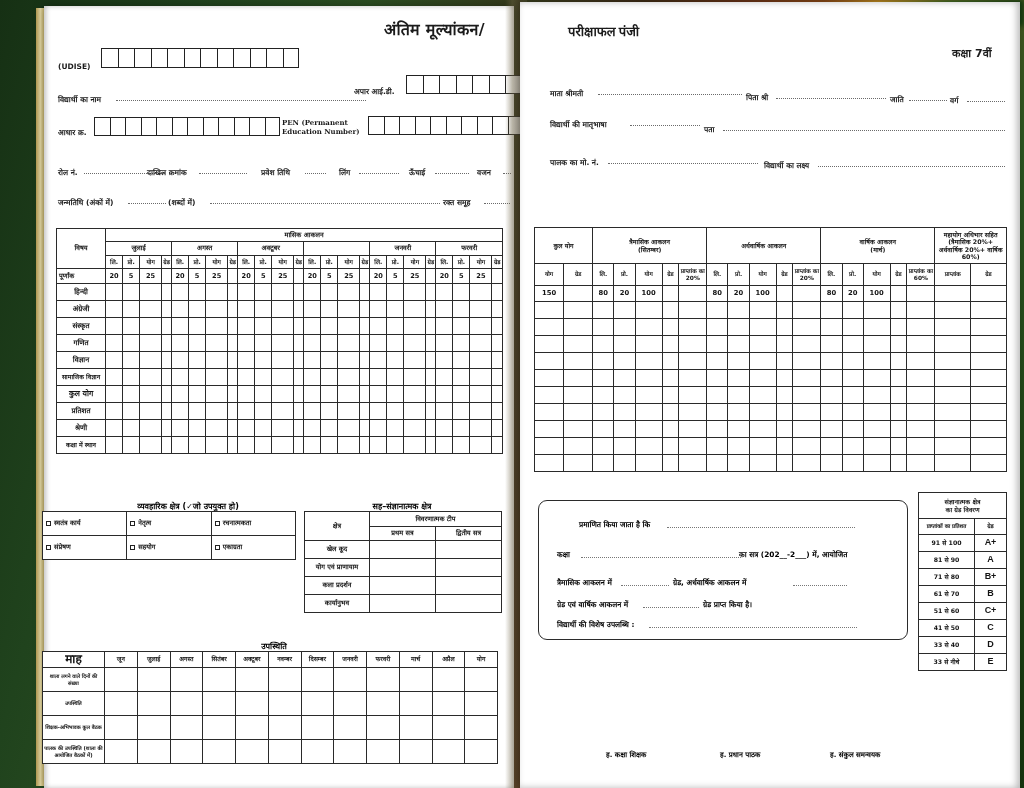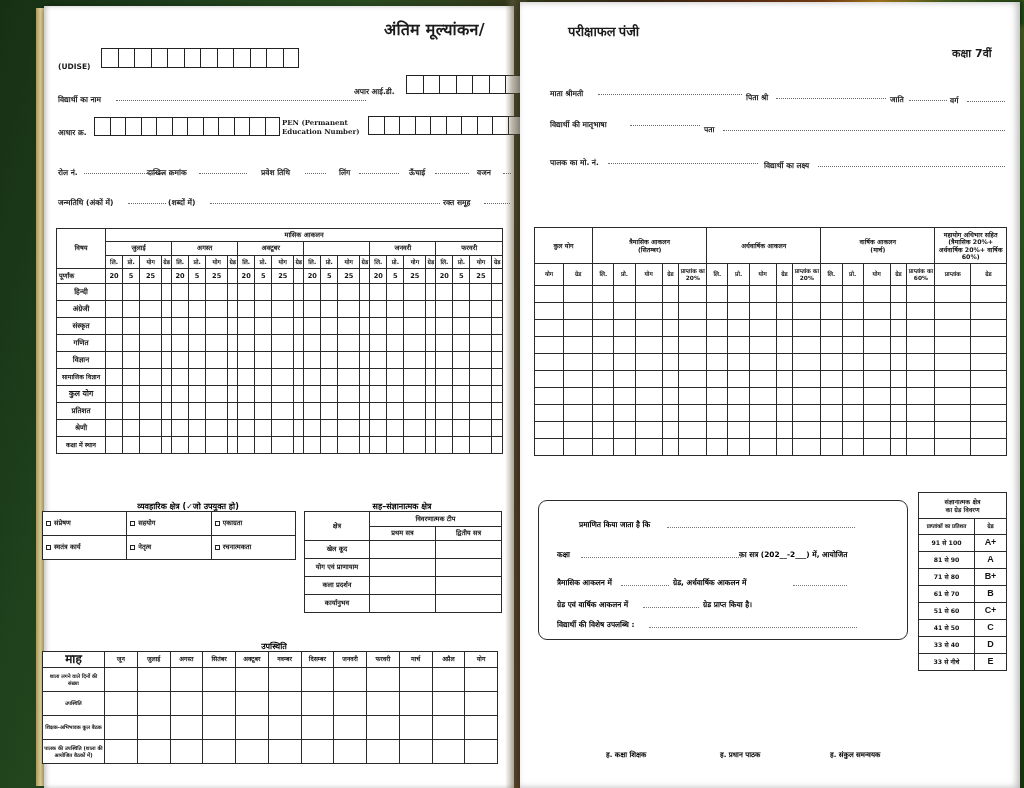--- a/index.html
+++ b/index.html
@@ -527,28 +527,28 @@
             <td style="height: 17px;"></td>
             <td style="height: 17px;"></td>
             <td style="height: 17px;"></td>
           </tr>
         </tbody>
       </table>
       <div class="sec-title" style="left: 30px; top: 494px; width: 228px;">व्यवहारिक क्षेत्र (✓जो उपयुक्त हो)</div>
       <table class="grid" style="left: -2px; top: 505px; width: 254px;">
         <tbody>
           <tr>
+            <td class="cbcell" style="height: 24px;"><span class="cb"></span><span style="font-size: 6.6px; font-weight: 700;">स्वतंत्र कार्य</span></td>
+            <td class="cbcell" style="height: 24px;"><span class="cb"></span><span style="font-size: 6.6px; font-weight: 700;">नेतृत्व</span></td>
+            <td class="cbcell" style="height: 24px;"><span class="cb"></span><span style="font-size: 6.6px; font-weight: 700;">रचनात्मकता</span></td>
+          </tr>
+          <tr>
             <td class="cbcell" style="height: 24px;"><span class="cb"></span><span style="font-size: 6.6px; font-weight: 700;">संप्रेषण</span></td>
             <td class="cbcell" style="height: 24px;"><span class="cb"></span><span style="font-size: 6.6px; font-weight: 700;">सहयोग</span></td>
             <td class="cbcell" style="height: 24px;"><span class="cb"></span><span style="font-size: 6.6px; font-weight: 700;">एकाग्रता</span></td>
-          </tr>
-          <tr>
-            <td class="cbcell" style="height: 24px;"><span class="cb"></span><span style="font-size: 6.6px; font-weight: 700;">स्वतंत्र कार्य</span></td>
-            <td class="cbcell" style="height: 24px;"><span class="cb"></span><span style="font-size: 6.6px; font-weight: 700;">नेतृत्व</span></td>
-            <td class="cbcell" style="height: 24px;"><span class="cb"></span><span style="font-size: 6.6px; font-weight: 700;">रचनात्मकता</span></td>
           </tr>
         </tbody>
       </table>
       <div class="sec-title" style="left: 258px; top: 494px; width: 200px;">सह–संज्ञानात्मक क्षेत्र</div>
       <table class="grid" style="left: 260px; top: 505px; width: 197px;">
         <colgroup>
           <col style="width: 65px;">
           <col style="width: 66px;">
           <col style="width: 66px;">
         </colgroup>
@@ -757,20 +757,41 @@
             <th style="height: 22px; font-size: 5.9px; line-height: 1.05; padding: 0px 1px;">प्रो.</th>
             <th style="height: 22px; font-size: 5.9px; line-height: 1.05; padding: 0px 1px;">योग</th>
             <th style="height: 22px; font-size: 5.9px; line-height: 1.05; padding: 0px 1px;">ग्रेड</th>
             <th style="height: 22px; font-size: 5.9px; line-height: 1.05; padding: 0px 1px;">प्राप्तांक का 60%</th>
             <th style="height: 22px; font-size: 5.9px; line-height: 1.05; padding: 0px 1px;">प्राप्तांक</th>
             <th style="height: 22px; font-size: 5.9px; line-height: 1.05; padding: 0px 1px;">ग्रेड</th>
           </tr>
         </thead>
         <tbody>
           <tr>
+            <td style="height: 16px; font-size: 6.8px;">150</td>
+            <td style="height: 16px; font-size: 6.8px;"></td>
+            <td style="height: 16px; font-size: 6.8px;">80</td>
+            <td style="height: 16px; font-size: 6.8px;">20</td>
+            <td style="height: 16px; font-size: 6.8px;">100</td>
+            <td style="height: 16px; font-size: 6.8px;"></td>
+            <td style="height: 16px; font-size: 6.8px;"></td>
+            <td style="height: 16px; font-size: 6.8px;">80</td>
+            <td style="height: 16px; font-size: 6.8px;">20</td>
+            <td style="height: 16px; font-size: 6.8px;">100</td>
+            <td style="height: 16px; font-size: 6.8px;"></td>
+            <td style="height: 16px; font-size: 6.8px;"></td>
+            <td style="height: 16px; font-size: 6.8px;">80</td>
+            <td style="height: 16px; font-size: 6.8px;">20</td>
+            <td style="height: 16px; font-size: 6.8px;">100</td>
+            <td style="height: 16px; font-size: 6.8px;"></td>
+            <td style="height: 16px; font-size: 6.8px;"></td>
+            <td style="height: 16px; font-size: 6.8px;"></td>
+            <td style="height: 16px; font-size: 6.8px;"></td>
+          </tr>
+          <tr>
             <td style="height: 17px;"></td>
             <td style="height: 17px;"></td>
             <td style="height: 17px;"></td>
             <td style="height: 17px;"></td>
             <td style="height: 17px;"></td>
             <td style="height: 17px;"></td>
             <td style="height: 17px;"></td>
             <td style="height: 17px;"></td>
             <td style="height: 17px;"></td>
             <td style="height: 17px;"></td>

